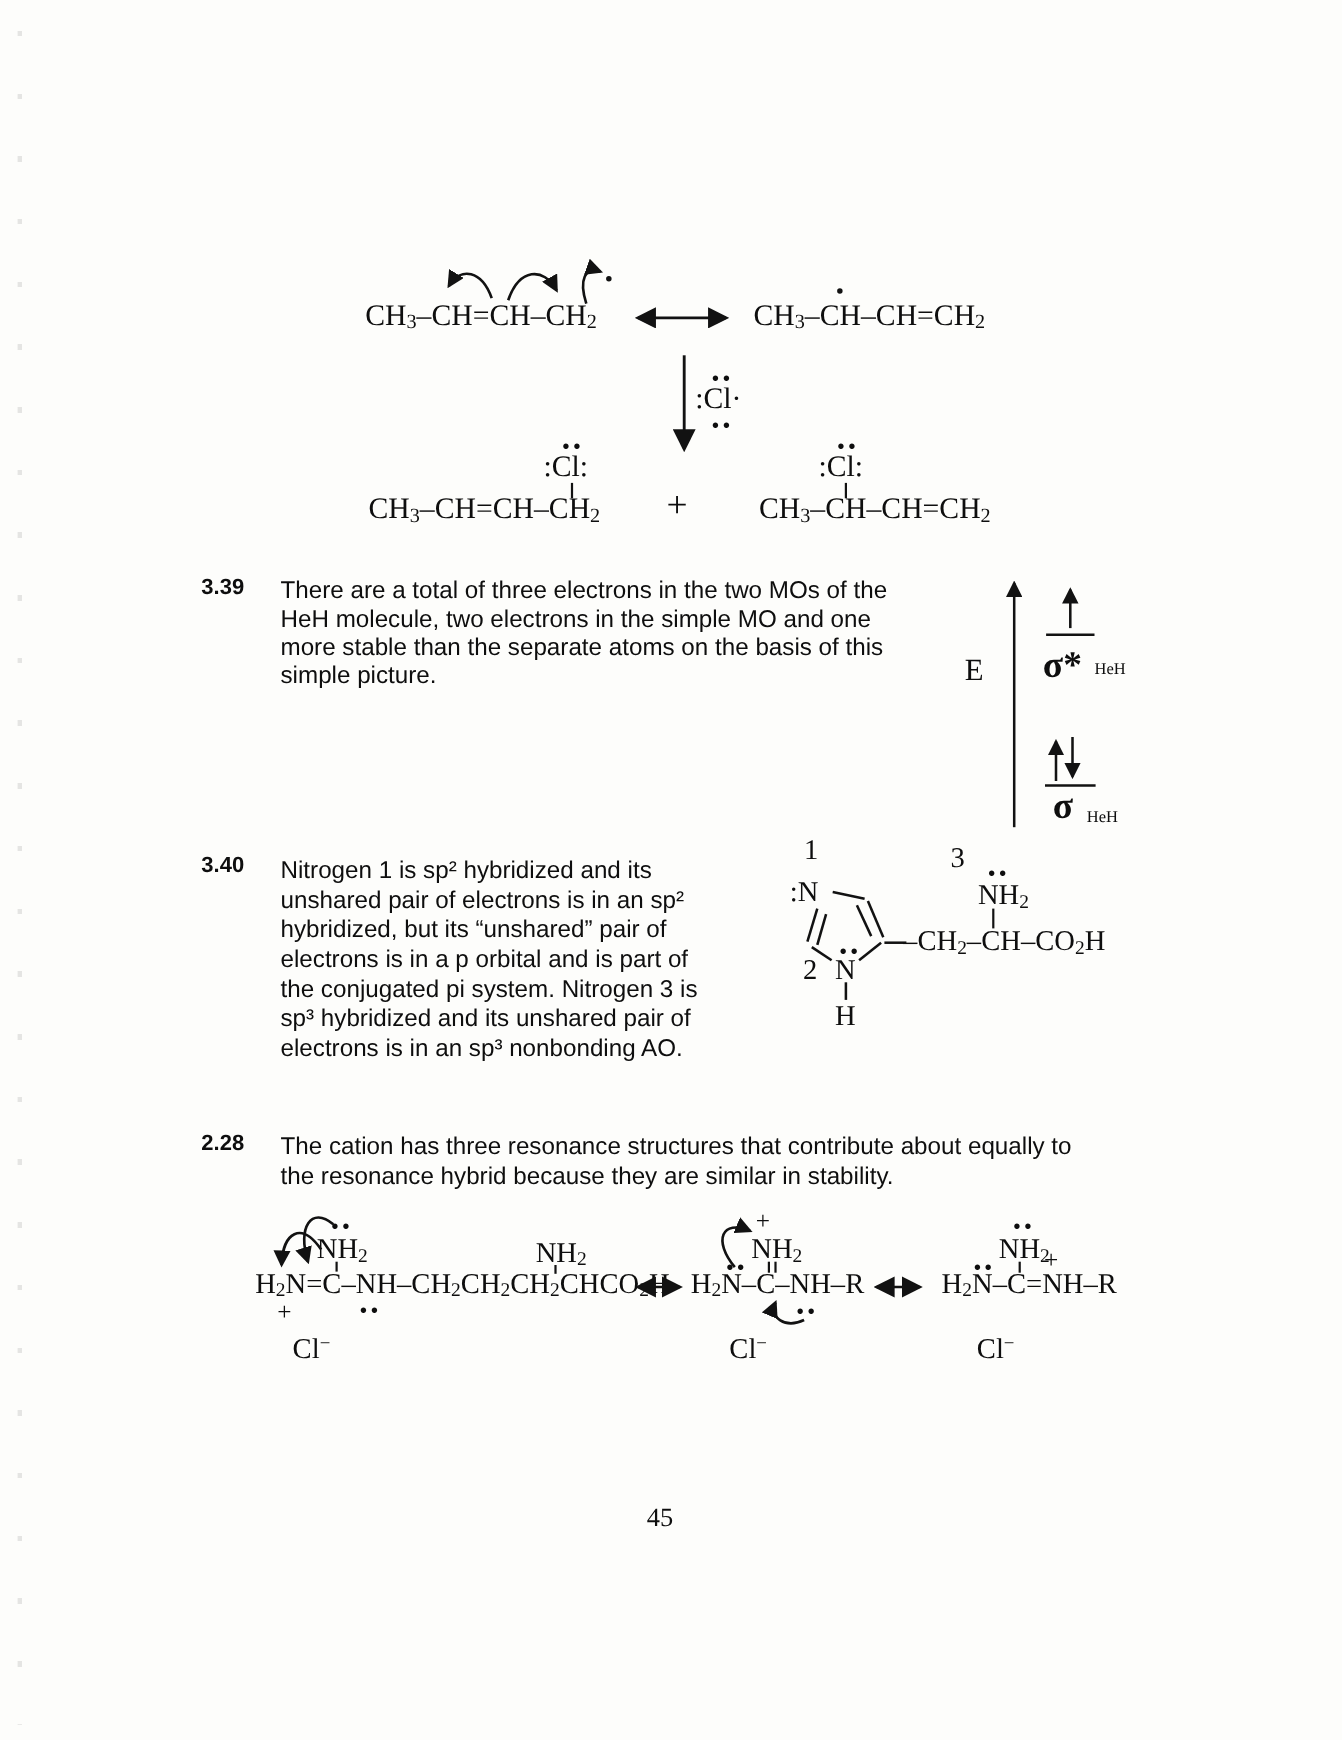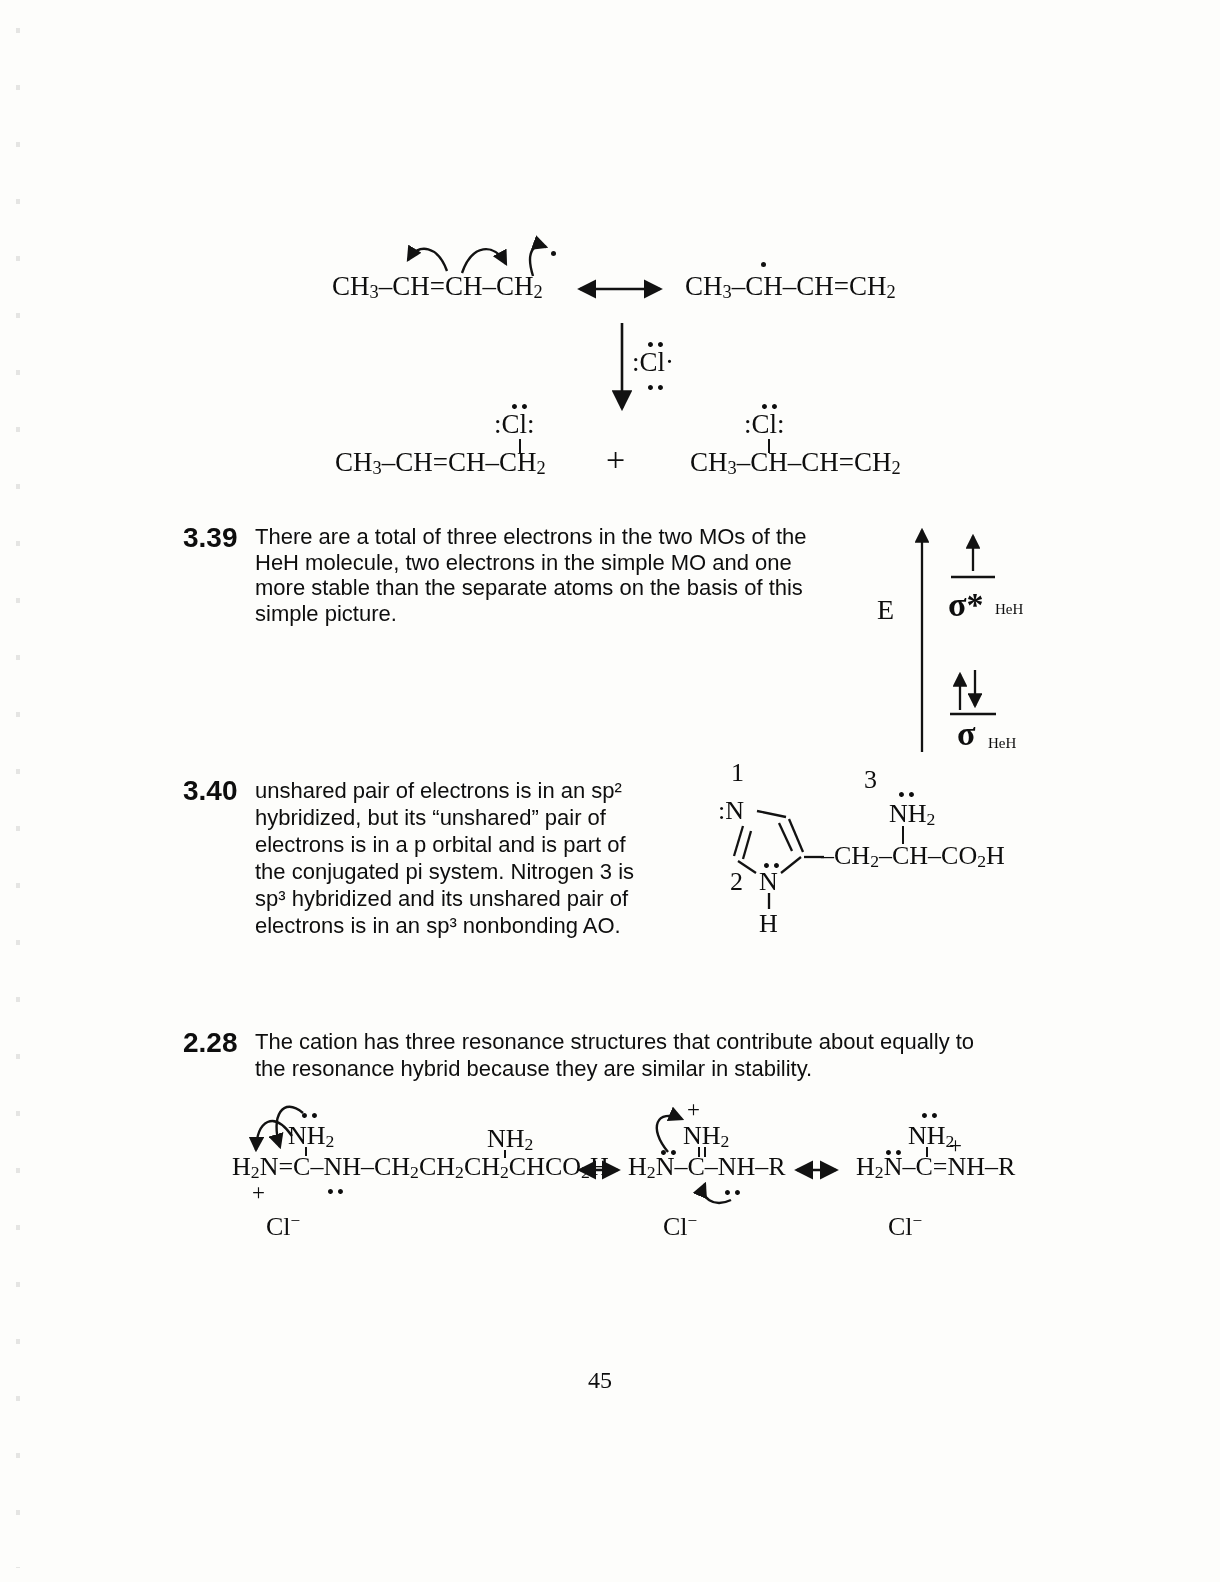--- a/index.html
+++ b/index.html
@@ -1,21 +1,21 @@
 <!DOCTYPE html>
 <html><head>
 <meta charset="utf-8">
 <style>
   html,body{margin:0;padding:0;background:#e9e9e9;}
   #page{position:relative;width:1220px;height:1582px;background:#fdfdfb;
         font-family:"Liberation Serif",serif;color:#0e0e0e;overflow:hidden;margin:0 auto;}
   .abs{position:absolute;white-space:nowrap;line-height:1;}
   .chem{font-size:27px;}
   .chem26{font-size:26px;}
-  .sans{font-family:"Liberation Sans",sans-serif;font-size:28px;}
+  .sans{font-family:"Liberation Sans",sans-serif;font-size:20px;}
   .ptext{font-family:"Liberation Sans",sans-serif;font-size:22px;}
   .ptext div{white-space:nowrap;}
   .pnum{font-weight:bold;}
   sub{font-size:.68em;vertical-align:-0.18em;}
   sup{font-size:.66em;vertical-align:.5em;}
   .vb{position:absolute;width:2px;background:#121212;}
   .dots{position:absolute;font-size:14px;letter-spacing:1px;font-weight:bold;line-height:1;
         font-family:"DejaVu Sans",sans-serif;}
   .dot{position:absolute;width:5px;height:5px;border-radius:50%;background:#121212;}
   .plus{font-size:23px;}
@@ -63,20 +63,21 @@
   </div>
 
   <span class="abs" style="left:877px;top:596px;font-size:28px">E</span>
   <span class="abs sigma" style="left:948px;top:588px">σ*</span>
   <span class="abs mosub" style="left:995px;top:602px">HeH</span>
   <span class="abs sigma" style="left:957px;top:717px">σ</span>
   <span class="abs mosub" style="left:988px;top:736px">HeH</span>
 
   <span class="abs sans pnum" style="left:183px;top:777px">3.40</span>
   <div class="abs ptext" style="left:255px;top:777px;line-height:27px">
+    <div>Nitrogen 1 is sp² hybridized and its</div>
     <div>unshared pair of electrons is in an sp²</div>
     <div>hybridized, but its “unshared” pair of</div>
     <div>electrons is in a p orbital and is part of</div>
     <div>the conjugated pi system. Nitrogen 3 is</div>
     <div>sp³ hybridized and its unshared pair of</div>
     <div>electrons is in an sp³ nonbonding AO.</div>
   </div>
 
   <span class="abs chem26" style="left:731px;top:760px">1</span>
   <span class="abs chem26" style="left:864px;top:767px">3</span>

